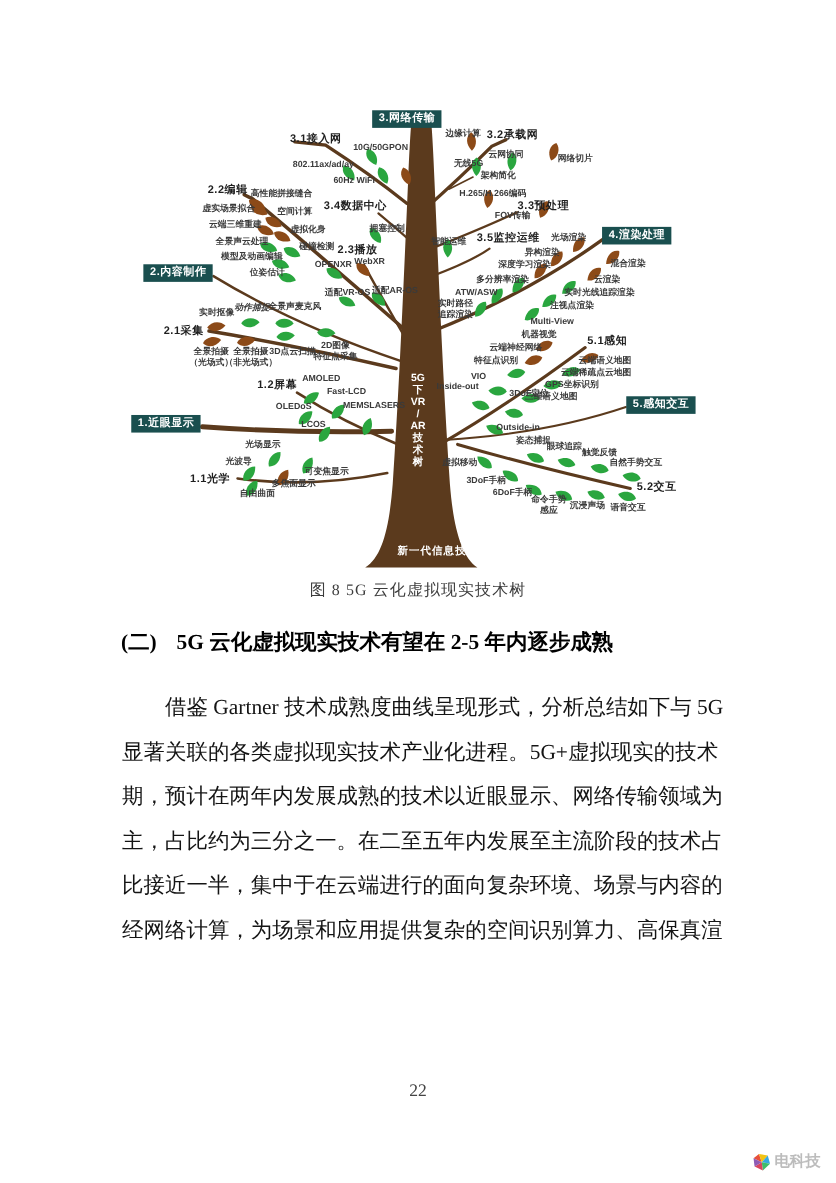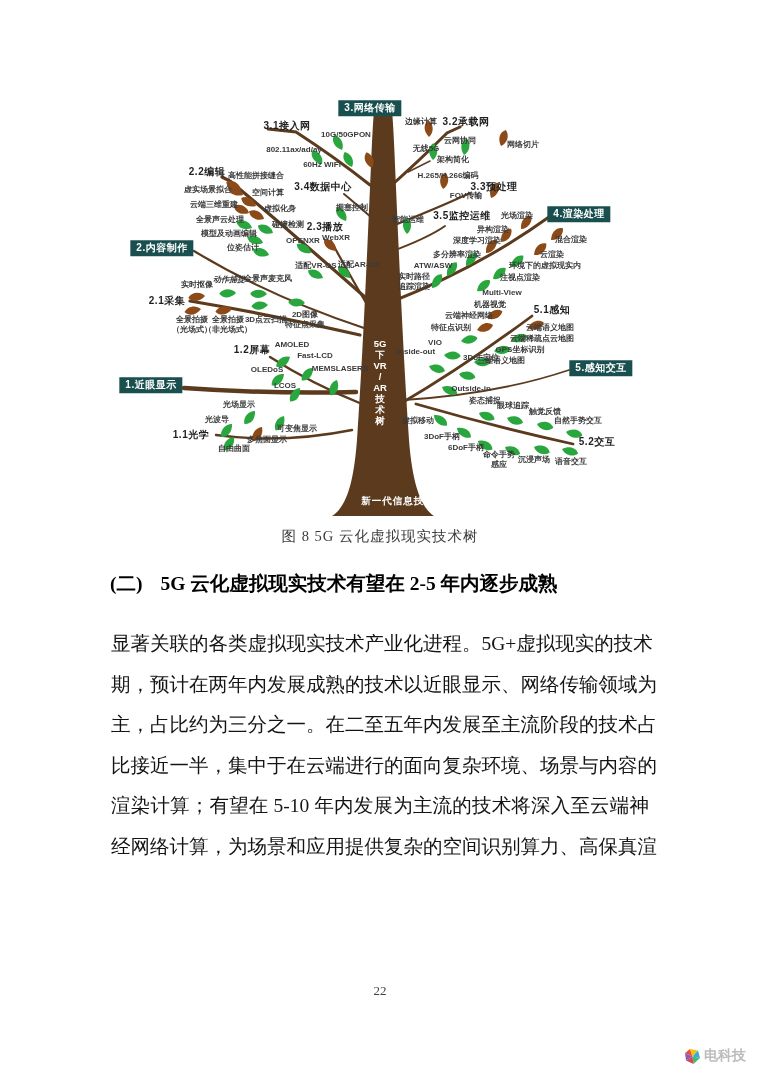--- a/index.html
+++ b/index.html
@@ -23,21 +23,21 @@
   .caption{position:absolute;left:0;top:527px;width:760px;text-align:center;
            font-size:14.5px;color:#3c3c3c;letter-spacing:1px;}
   .heading{position:absolute;left:110px;top:570px;width:545px;
            font-weight:700;font-size:19.5px;color:#000;}
   .heading .hprefix{margin-right:18px;}
   .para{position:absolute;left:111px;top:624px;width:538px;font-size:19.5px;color:#141414;}
   .body-line{height:40.5px;line-height:40.5px;text-align:justify;text-align-last:justify;
              white-space:nowrap;}
   .body-line.indent{text-indent:2em;}
   .pageno{position:absolute;left:0;top:983px;width:760px;text-align:center;
-          font-size:13px;color:#444;}
+          font-size:16px;color:#444;}
   .watermark{position:absolute;left:684px;top:1047px;display:flex;align-items:center;gap:3px;}
   .wm-text{font-family:"Liberation Sans",sans-serif;font-weight:700;font-size:14px;color:#bcbcbc;}
 </style>
 </head>
 <body>
 
 <div class="page">
 
   <div class="fig">
     <svg id="tree-svg" width="760" height="540" viewBox="0 0 760 540">
@@ -185,21 +185,21 @@
         <div class="lbl leaf-label" style="left: 408px; top: 220px;">智能运维</div>
         <div class="lbl leaf-label" style="left: 517px; top: 216px;">光场渲染</div>
         <div class="lbl leaf-label" style="left: 493px; top: 230px;">异构渲染</div>
         <div class="lbl leaf-label" style="left: 477px; top: 241px;">深度学习渲染</div>
         <div class="lbl leaf-label" style="left: 457px; top: 255px;">多分辨率渲染</div>
         <div class="lbl leaf-label" style="left: 433px; top: 266px;">ATW/ASW</div>
         <div class="lbl leaf-label" style="left: 414px; top: 282px;">实时路径
 追踪渲染</div>
         <div class="lbl leaf-label" style="left: 571px; top: 240px;">混合渲染</div>
         <div class="lbl leaf-label" style="left: 552px; top: 255px;">云渲染</div>
-        <div class="lbl leaf-label" style="left: 545px; top: 266px;">环境下的虚拟现实内</div>
+        <div class="lbl leaf-label" style="left: 545px; top: 266px;">实时光线追踪渲染</div>
         <div class="lbl leaf-label" style="left: 520px; top: 278px;">注视点渲染</div>
         <div class="lbl leaf-label" style="left: 502px; top: 293px;">Multi-View</div>
         <div class="lbl leaf-label" style="left: 490px; top: 305px;">机器视觉</div>
         <div class="lbl leaf-label" style="left: 469px; top: 316px;">云端神经网络</div>
         <div class="lbl leaf-label" style="left: 451px; top: 328px;">特征点识别</div>
         <div class="lbl leaf-label" style="left: 435px; top: 343px;">VIO</div>
         <div class="lbl leaf-label" style="left: 416px; top: 352px;">Inside-out</div>
         <div class="lbl leaf-label" style="left: 550px; top: 328px;">云端语义地图</div>
         <div class="lbl leaf-label" style="left: 542px; top: 339px;">云端稀疏点云地图</div>
         <div class="lbl leaf-label" style="left: 520px; top: 350px;">GPS坐标识别</div>
@@ -251,25 +251,25 @@
     <div class="trunk-base">新一代信息技术</div>
   </div>
 
   <div class="caption">图 8 5G 云化虚拟现实技术树</div>
 
   <div class="heading">
     <span class="hprefix">(二)</span><span>5G 云化虚拟现实技术有望在 2-5 年内逐步成熟</span>
   </div>
 
   <div class="para">
+      <div class="body-line indent">借鉴 Gartner 技术成熟度曲线呈现形式，分析总结如下与 5G</div>
       <div class="body-line">显著关联的各类虚拟现实技术产业化进程。5G+虚拟现实的技术</div>
       <div class="body-line">期，预计在两年内发展成熟的技术以近眼显示、网络传输领域为</div>
       <div class="body-line">主，占比约为三分之一。在二至五年内发展至主流阶段的技术占</div>
       <div class="body-line">比接近一半，集中于在云端进行的面向复杂环境、场景与内容的</div>
-      <div class="body-line">渲染计算；有望在 5-10 年内发展为主流的技术将深入至云端神</div>
       <div class="body-line">经网络计算，为场景和应用提供复杂的空间识别算力、高保真渲</div>
     </div>
 
   <div class="pageno">22</div>
 
   <div class="watermark">
     <svg width="17" height="17" viewBox="0 0 17 17">
       <path d="M8.5,8.5 L1,5 L6,1 Z" fill="#e8503a"></path>
       <path d="M8.5,8.5 L6,1 L14,2.5 Z" fill="#f3c312"></path>
       <path d="M8.5,8.5 L14,2.5 L16,10 Z" fill="#37a9e0"></path>

